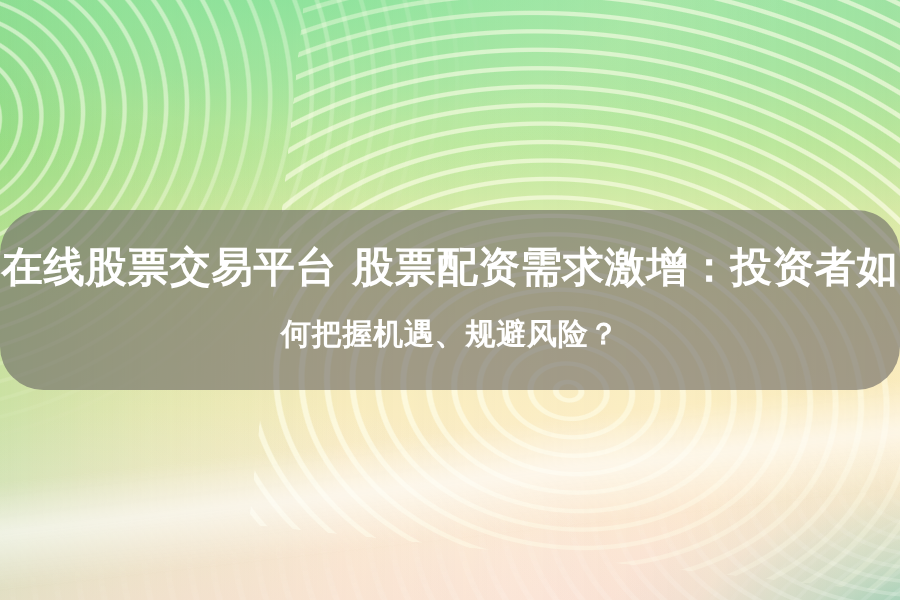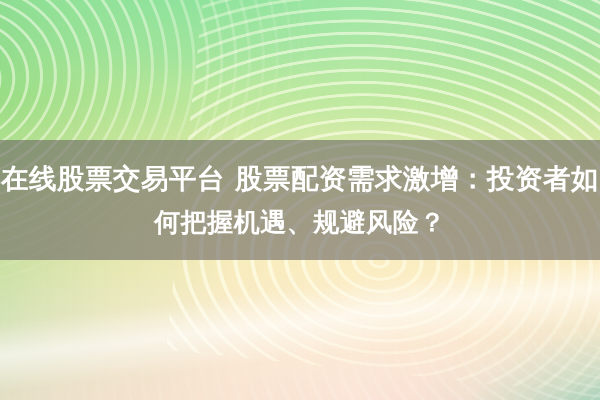--- a/index.html
+++ b/index.html
@@ -205,34 +205,35 @@
     position: absolute;
     left: 0;
     top: 140px;
     width: 600px;
     height: 120px;
     background: rgba(106, 104, 100, 0.62);
     display: flex;
     flex-direction: column;
     align-items: center;
     justify-content: center;
+    border-radius: 29px;
   }
 
   .headline-line {
     color: #ffffff;
     font-size: 28px;
     font-weight: bold;
     line-height: 44px;
     letter-spacing: 0.5px;
     white-space: nowrap;
     text-align: center;
     font-family: "DejaVu Sans", "Liberation Sans", sans-serif;
   }
   .headline-line.l1 { font-size: 27.5px; }
-  .headline-line.l2 { font-size: 26px; }
+  .headline-line.l2 { font-size: 20px; }
 </style>
 </head>
 <body>
 
 <div id="banner">
 
   <div class="layer bg-vertical"></div>
   <div class="layer bg-horizontal"></div>
   <div class="layer bg-green-top"></div>
   <div class="layer bg-peach"></div>

